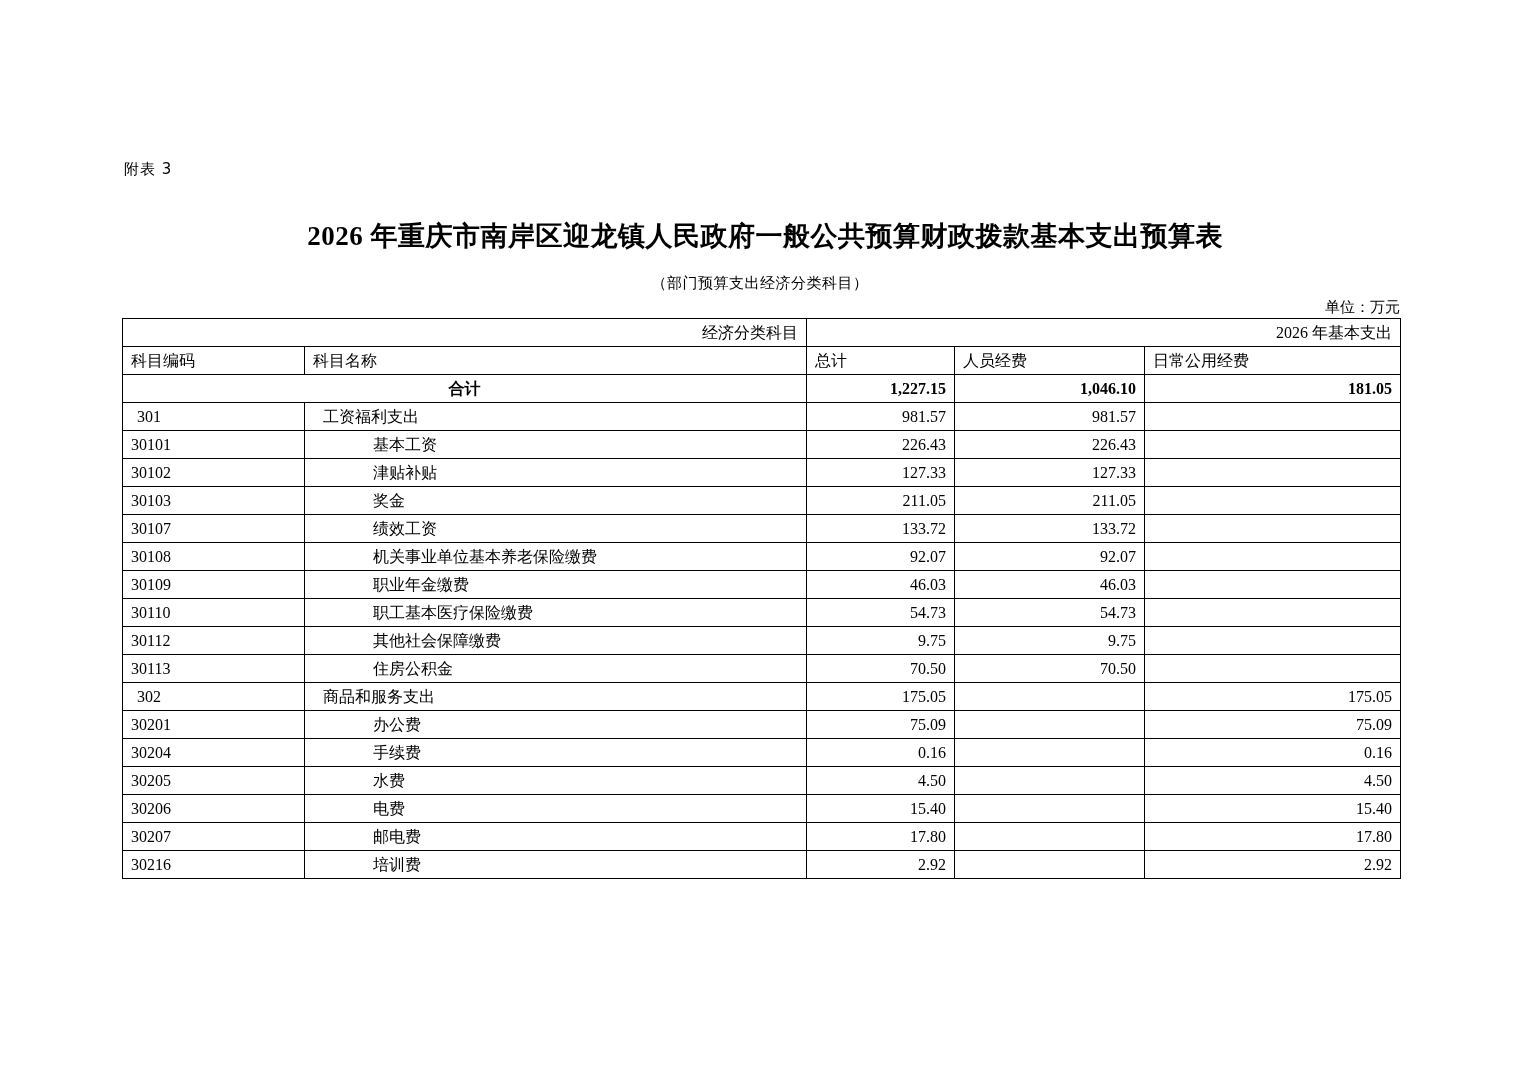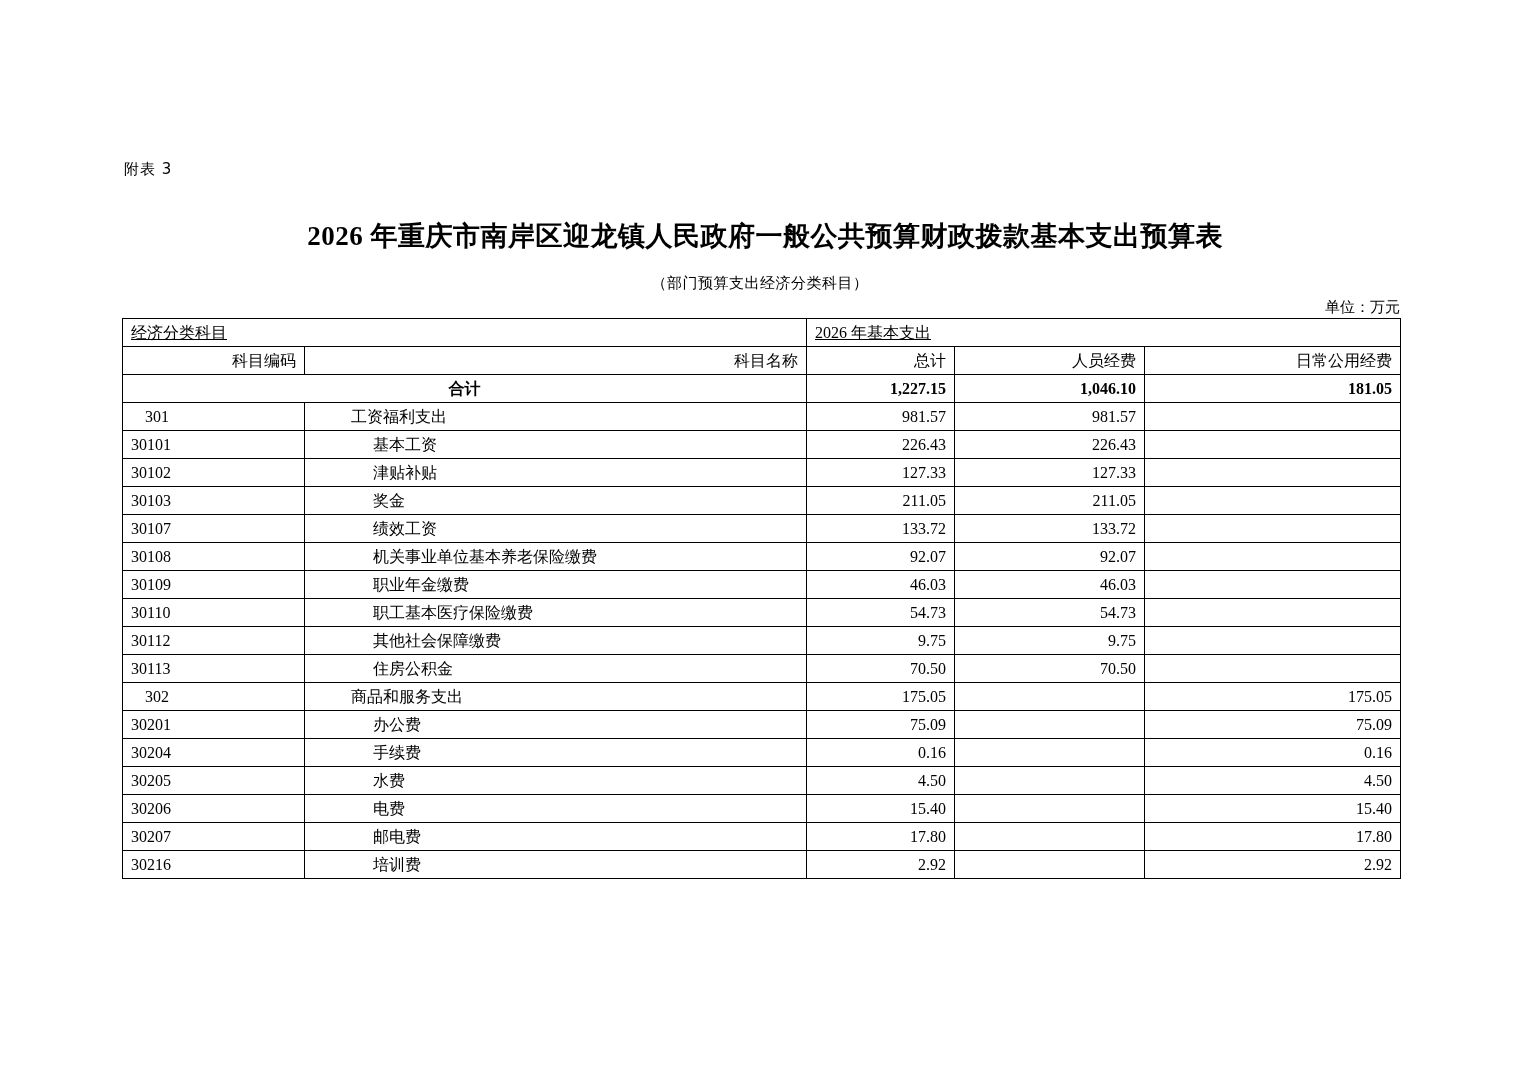--- a/index.html
+++ b/index.html
@@ -71,44 +71,43 @@
   table.budget td {
     border: 1px solid #000000;
     font-size: 16px;
     font-family: "Liberation Serif", "DejaVu Serif", serif;
     padding: 0 8px;
     height: 27px;
     line-height: 27px;
     box-sizing: border-box;
   }
   .hdr-main {
-    text-align: left;
+    text-align: right;
     font-size: 19px;
     font-weight: normal;
     height: 36px;
     line-height: 36px;
-    text-decoration: underline;
   }
   .hdr-sub {
-    text-align: right;
+    text-align: left;
     font-size: 18px;
     font-weight: normal;
     height: 33px;
     line-height: 33px;
   }
   .row-total td {
     font-weight: bold;
     height: 29px;
     line-height: 29px;
   }
   .c-code     { width: 182px; text-align: left; padding-left: 14px; }
-  .c-code.lvl1 { padding-left: 22px; }
+  .c-code.lvl1 { padding-left: 14px; }
   .c-code.lvl2 { }
   .c-name     { width: 502px; text-align: left; padding-left: 30px; }
-  .c-name.lvl1 { padding-left: 46px; }
+  .c-name.lvl1 { padding-left: 18px; }
   .c-name.lvl2 { padding-left: 68px; }
   .c-num      { text-align: right; padding-right: 14px; }
   .w-total    { width: 148px; }
   .w-person   { width: 190px; }
   .w-daily    { width: 256px; }
   .center     { text-align: center; }
   .bold       { font-weight: bold; }
 </style>
 </head>
 <body>

